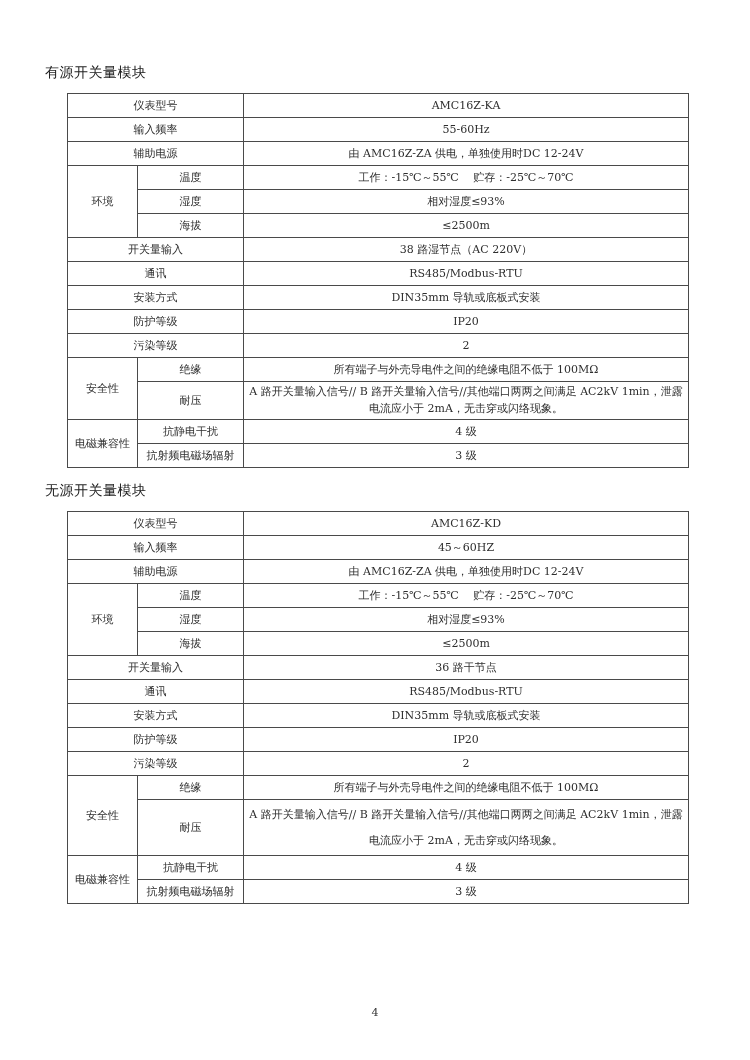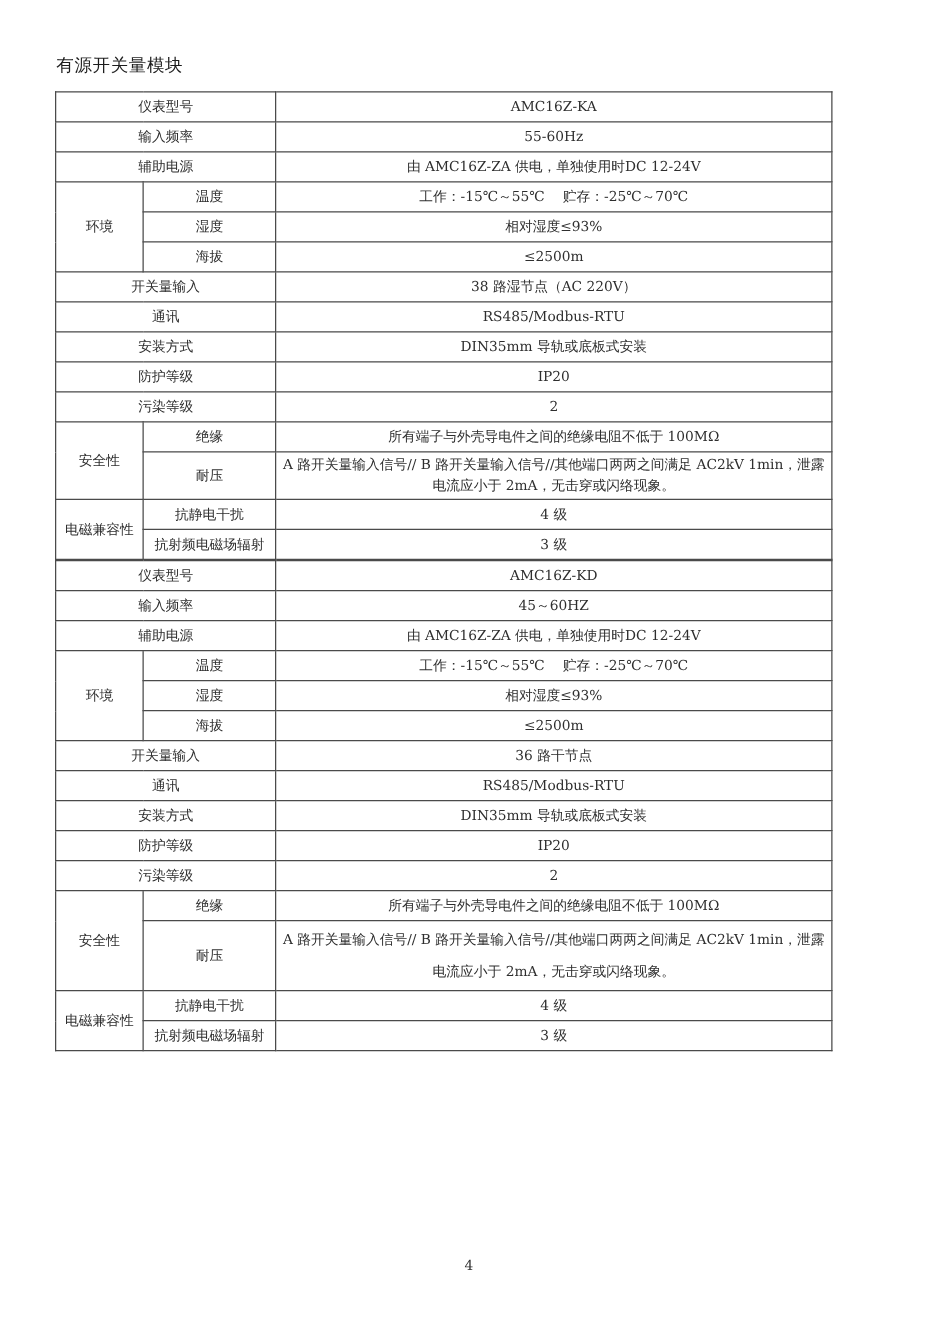--- a/index.html
+++ b/index.html
@@ -11,27 +11,27 @@
     font-family: "DejaVu Serif", "Liberation Serif", serif;
     color: #2e2e2e;
     overflow: hidden;
   }
   .doc-title {
     font-size: 14px;
     color: #1c1c1c;
     margin: 0 0 11px 45px;
     letter-spacing: 0.5px;
   }
-  .doc-title.first { padding-top: 44px; }
+  .doc-title.first { padding-top: 64px; }
   .doc-title.second { padding-top: 14px; }
   table.spec {
     border-collapse: collapse;
     table-layout: fixed;
     width: 621px;
-    margin-left: 44px;
+    margin-left: 67px;
     border: 1.5px solid #4a4a4a;
   }
   table.spec td {
     border: 1px solid #4a4a4a;
     font-size: 11px;
     text-align: center;
     vertical-align: middle;
     padding: 1px 3px;
     color: #2e2e2e;
     overflow: hidden;
@@ -128,20 +128,21 @@
       <td>抗静电干扰</td>
       <td>4 级</td>
     </tr>
     <tr class="r">
       <td>抗射频电磁场辐射</td>
       <td>3 级</td>
     </tr>
   </tbody>
     </table>
 
+  <div class="doc-title second">无源开关量模块</div>
 
   <table class="spec">
     <colgroup>
         <col style="width:70px">
         <col style="width:106px">
         <col style="width:445px">
       </colgroup>
 
     <tbody>
         <tr class="r">

